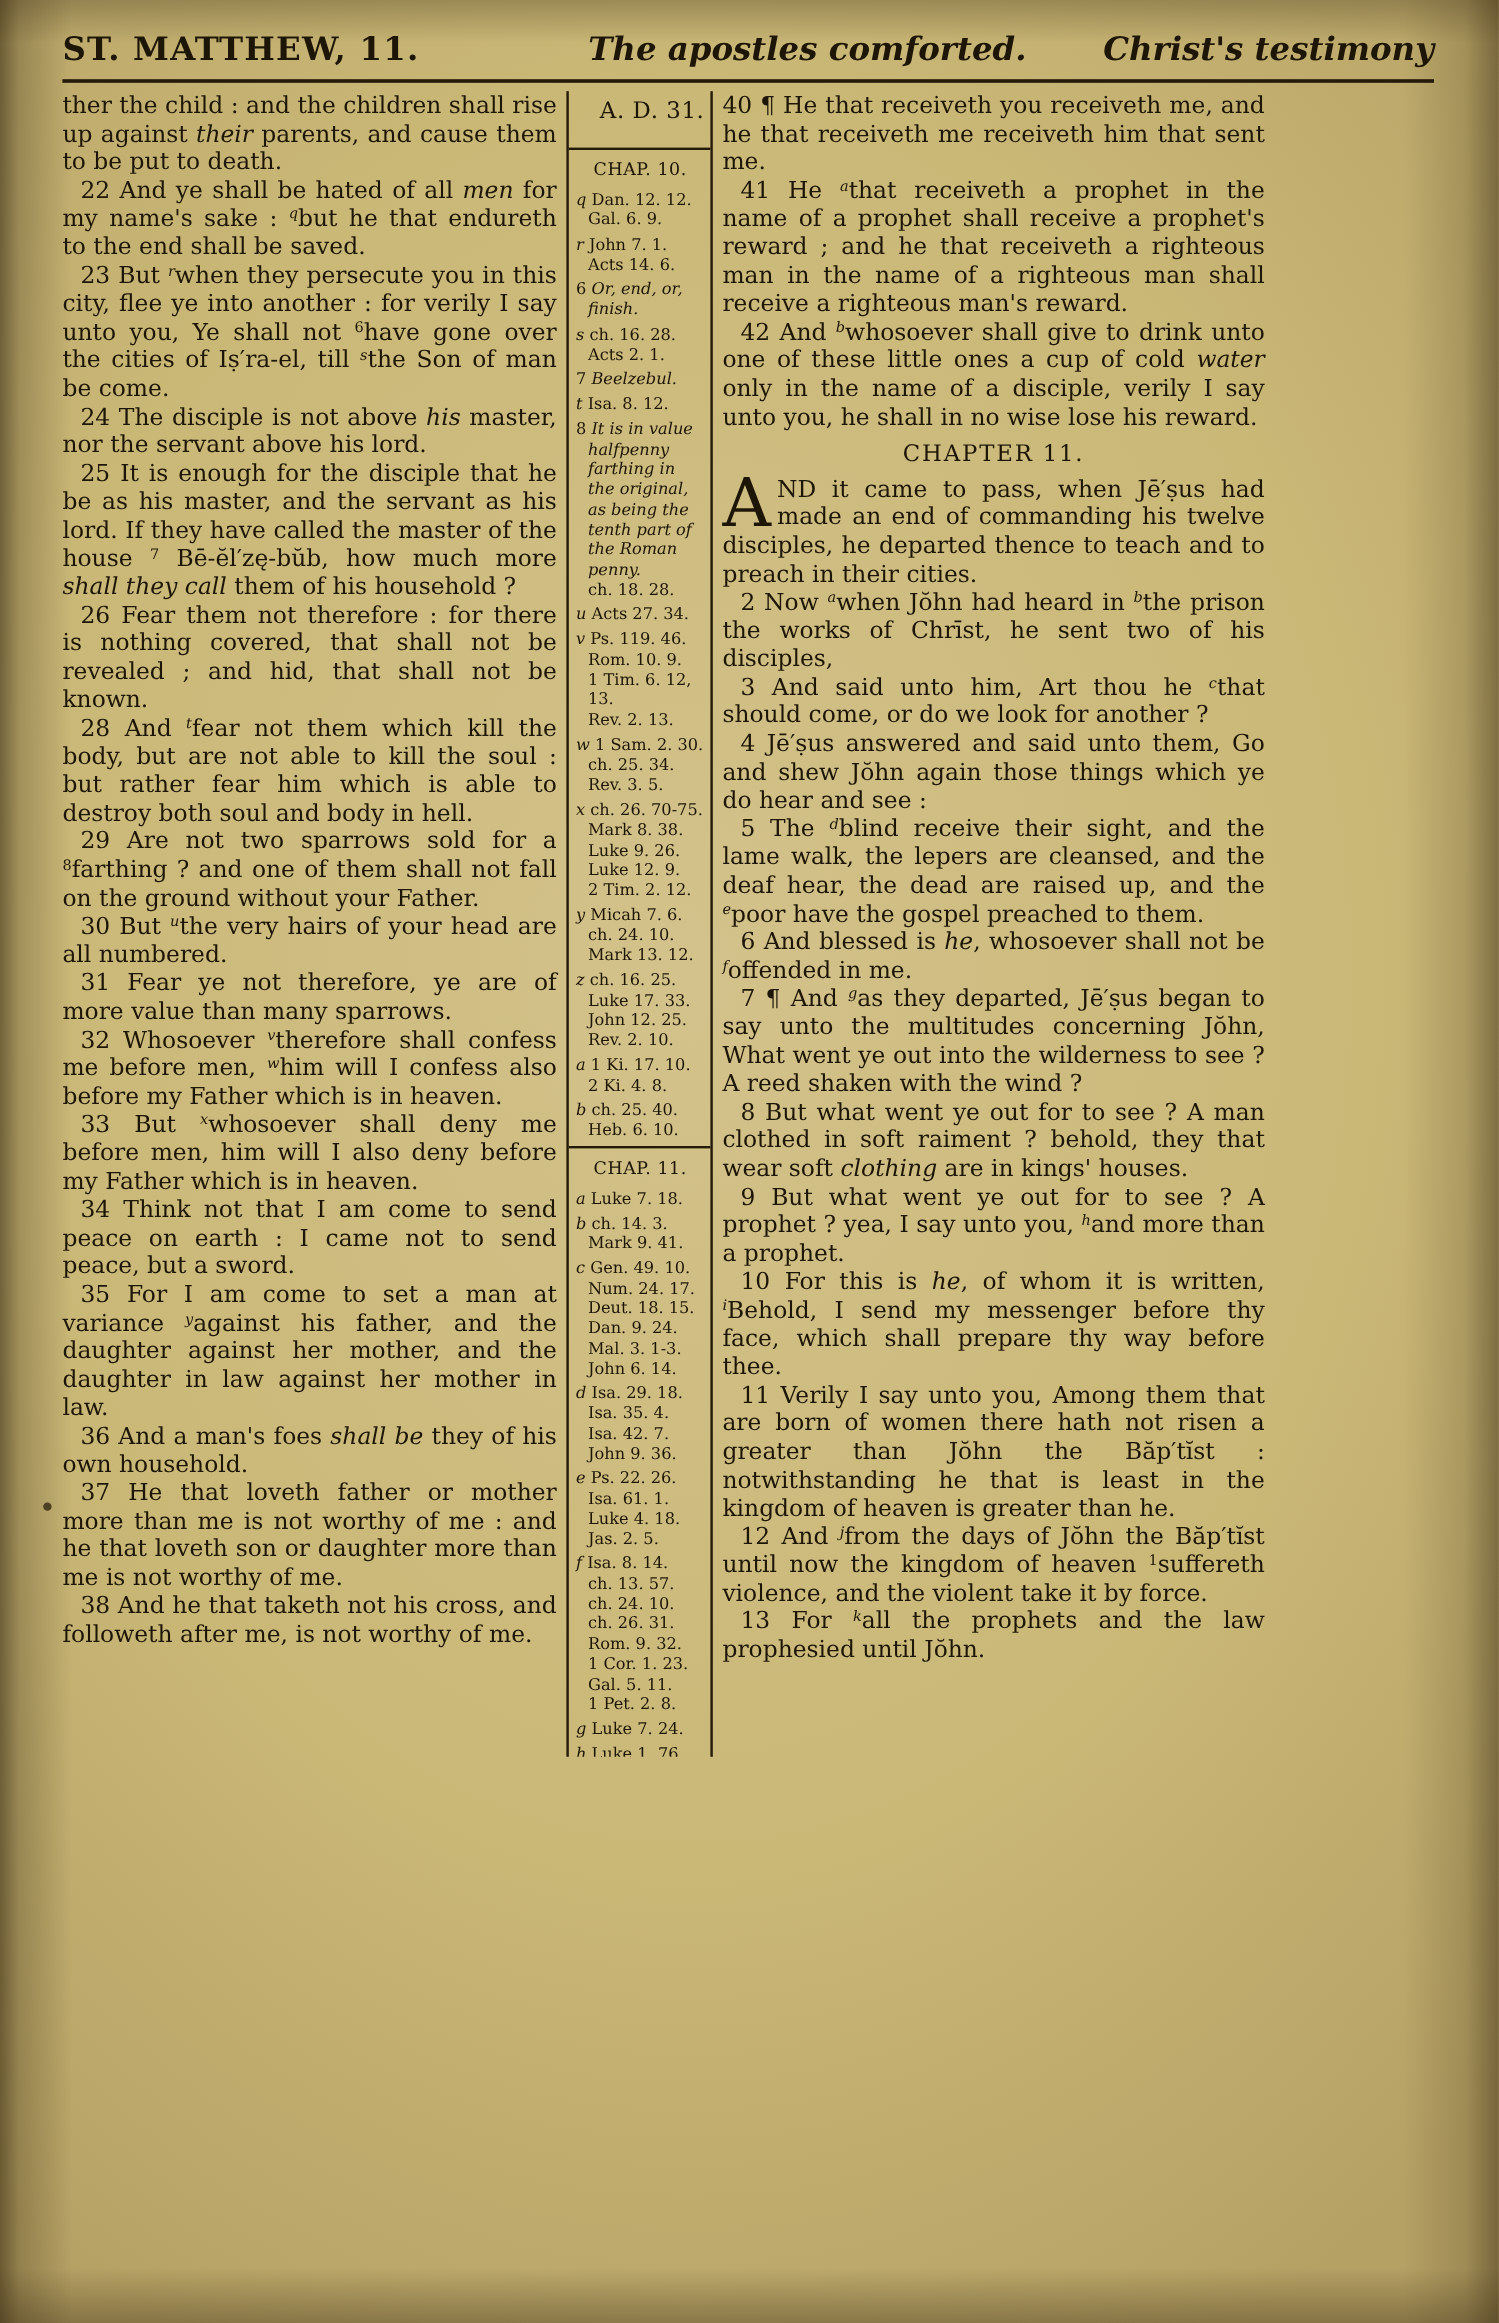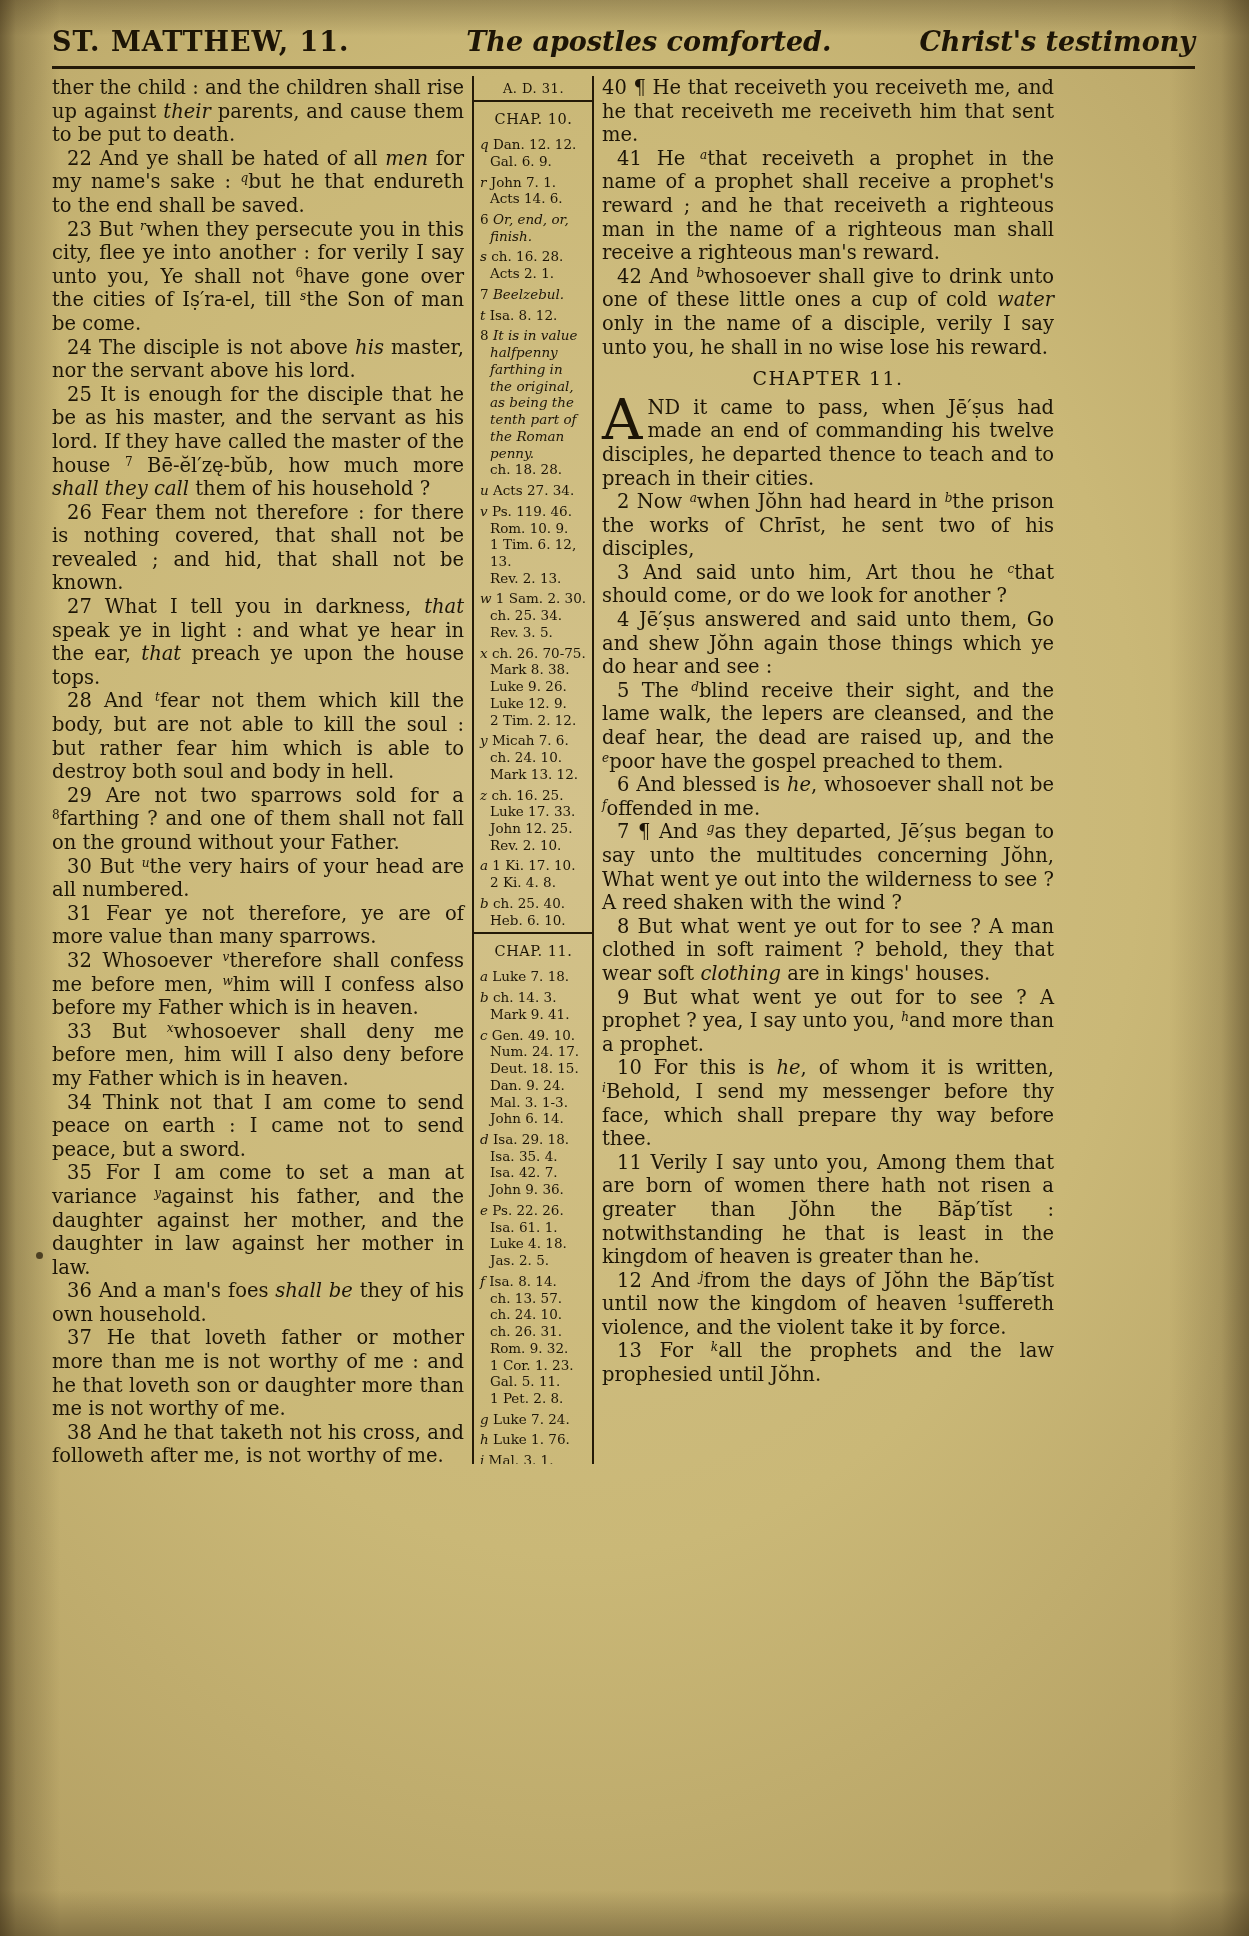--- a/index.html
+++ b/index.html
@@ -14,21 +14,21 @@
       linear-gradient(180deg, rgba(56,42,18,.30) 0, rgba(56,42,18,0) 36px),
       linear-gradient(0deg, rgba(56,42,18,.38) 0, rgba(56,42,18,0) 46px),
       radial-gradient(ellipse 78% 66% at 46% 42%, #d3c28b 0%, #cab877 58%, #b5a164 100%);
     background-color: #c2af74;
     overflow: hidden;
   }
   .page { position: relative; width: 1249px; height: 1464px; padding: 26px 54px 0 52px; overflow: hidden; }
 
   .running-head { display: flex; justify-content: space-between; align-items: baseline; }
   .head-left { font-weight: bold; font-size: 27px; letter-spacing: 1px; white-space: nowrap; }
-  .head-right { display: flex; gap: 88px; font-weight: bold; font-style: italic; font-size: 27px; white-space: nowrap; }
+  .head-right { display: flex; gap: 64px; font-weight: bold; font-style: italic; font-size: 27px; white-space: nowrap; }
   .head-rule { border-top: 3px solid #241a08; margin-top: 9px; }
 
   .body { display: flex; margin-top: 7px; min-height: 1766px; align-items: stretch; }
   .col-left { width: 412px; }
   .col-refs {
     width: 122px; margin: 0 8px;
     border-left: 2px solid #241a08; border-right: 2px solid #241a08;
     padding: 3px 5px 0 6px;
     font-size: 13.5px; line-height: 1.24;
   }
@@ -38,21 +38,21 @@
   p.verse { text-indent: 15px; }
   p.continuation { text-indent: 0; }
   sup { font-size: 62%; font-style: italic; line-height: 0; vertical-align: 6px; }
   sup.n { font-style: normal; }
 
   p.chapter-heading { text-align: center; text-indent: 0; font-size: 19px; letter-spacing: 1.5px; margin: 8px 0 5px; }
   p.summary { font-size: 14px; line-height: 16.8px; text-indent: 10px; margin-bottom: 7px; }
   p.dropcap { text-indent: 0; }
   .dropcap-letter { float: left; font-size: 56px; line-height: 42px; padding: 3px 5px 0 0; }
 
-  .ref-date { text-align: center; font-size: 13px; padding: 2px 0 3px; letter-spacing: .5px; }
+  .ref-date { text-align: right; font-size: 19px; padding: 2px 0 18px; letter-spacing: .5px; }
   .ref-rule { border-top: 2px solid #241a08; margin: 0 -5px 0 -6px; }
   .ref-title { text-align: center; font-size: 14.5px; margin: 9px 0 7px; letter-spacing: .5px; }
   .ref-entry { margin: 0 0 4px; }
   .ref-line { padding-left: 10px; text-indent: -10px; }
   .ref-line.cont { text-indent: 0; }
 
   .page-footer { margin-top: 9px; }
   .page-number { display: inline-block; margin-left: 250px; font-weight: bold; font-size: 21px; }
 
   .blemish-dot { position: absolute; left: 36px; top: 1252px; width: 7px; height: 7px; border-radius: 50%; background: #3a2e16; opacity: .85; }
@@ -73,21 +73,20 @@
   <div class="head-rule"></div>
 
   <main class="body">
     <section class="col col-left">
         <p class="blk continuation">ther the child : and the children shall rise up against <i>their</i> parents, and cause them to be put to death.</p>
         <p class="blk verse">22 And ye shall be hated of all <i>men</i> for my name's sake : <sup>q</sup>but he that endureth to the end shall be saved.</p>
         <p class="blk verse">23 But <sup>r</sup>when they persecute you in this city, flee ye into another : for verily I say unto you, Ye shall not <sup class="n">6</sup>have gone over the cities of Iṣ′ra-el, till <sup>s</sup>the Son of man be come.</p>
         <p class="blk verse">24 The disciple is not above <i>his</i> master, nor the servant above his lord.</p>
         <p class="blk verse">25 It is enough for the disciple that he be as his master, and the servant as his lord. If they have called the master of the house <sup class="n">7</sup> Bē-ĕl′zę-bŭb, how much more <i>shall they call</i> them of his household ?</p>
         <p class="blk verse">26 Fear them not therefore : for there is nothing covered, that shall not be revealed ; and hid, that shall not be known.</p>
-        <p class="blk verse">27 What I tell you in darkness, <i>that</i> speak ye in light : and what ye hear in the ear, <i>that</i> preach ye upon the house tops.</p>
         <p class="blk verse">28 And <sup>t</sup>fear not them which kill the body, but are not able to kill the soul : but rather fear him which is able to destroy both soul and body in hell.</p>
         <p class="blk verse">29 Are not two sparrows sold for a <sup class="n">8</sup>farthing ? and one of them shall not fall on the ground without your Father.</p>
         <p class="blk verse">30 But <sup>u</sup>the very hairs of your head are all numbered.</p>
         <p class="blk verse">31 Fear ye not therefore, ye are of more value than many sparrows.</p>
         <p class="blk verse">32 Whosoever <sup>v</sup>therefore shall confess me before men, <sup>w</sup>him will I confess also before my Father which is in heaven.</p>
         <p class="blk verse">33 But <sup>x</sup>whosoever shall deny me before men, him will I also deny before my Father which is in heaven.</p>
         <p class="blk verse">34 Think not that I am come to send peace on earth : I came not to send peace, but a sword.</p>
         <p class="blk verse">35 For I am come to set a man at variance <sup>y</sup>against his father, and the daughter against her mother, and the daughter in law against her mother in law.</p>
         <p class="blk verse">36 And a man's foes <i>shall be</i> they of his own household.</p>
         <p class="blk verse">37 He that loveth father or mother more than me is not worthy of me : and he that loveth son or daughter more than me is not worthy of me.</p>

